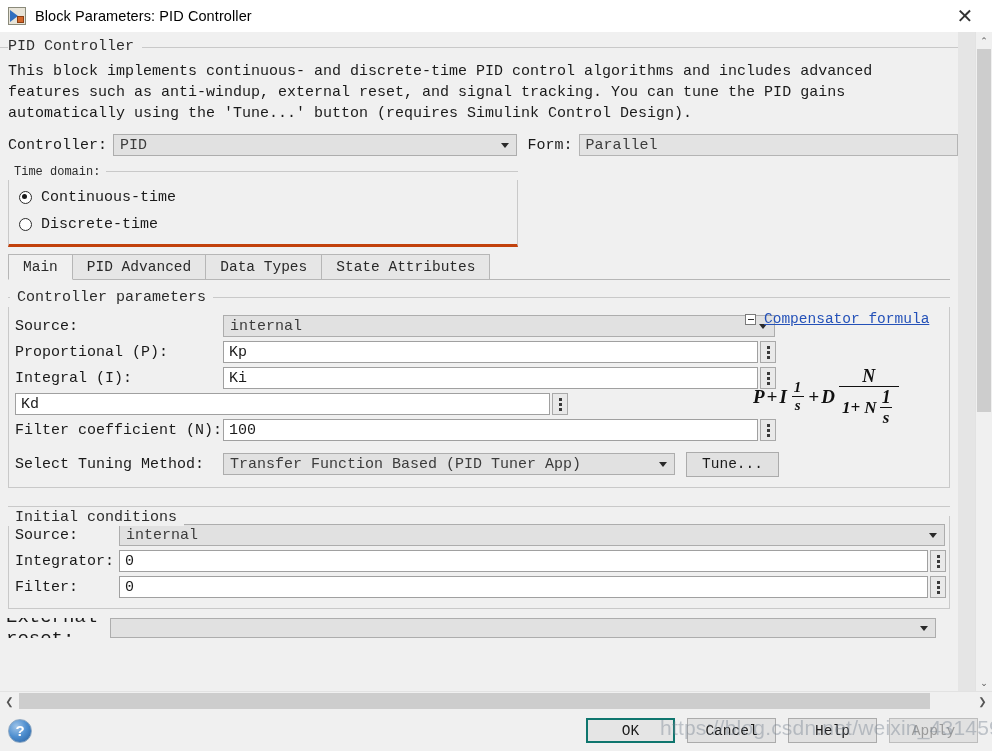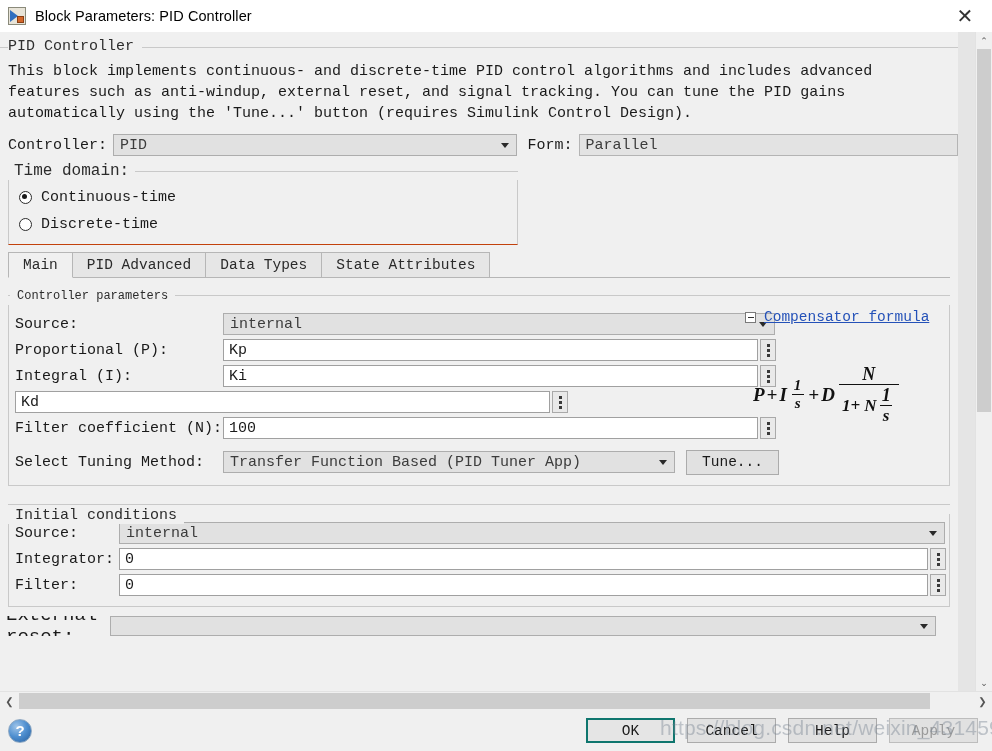--- a/index.html
+++ b/index.html
@@ -137,31 +137,31 @@
     align-items: center; justify-content: center;
     gap: 2px; margin-left: 2px; cursor: pointer;
   }
   .spinner i { width: 3px; height: 3px; background: #3a3a3a; display: block; }
 
   
   .td-group { margin: 6px 8px 0 8px; width: 510px; position: relative; }
   .td-head { position: relative; height: 18px; }
   .td-head .lbl2 {
     position: relative; z-index: 2; background: #f0f0f0;
-    padding: 0 6px 0 6px; font-size: 16px; color: #2b2b2b;
+    padding: 0 6px 0 6px; font-size: 12px; color: #2b2b2b;
     display: inline-block;
   }
   .td-head .rule {
     position: absolute; left: 0; right: 0; top: 9px; z-index: 1;
     border-top: 1px solid #c9c9c9;
   }
   .td-body {
     border-left: 1px solid #c9c9c9;
     border-right: 1px solid #c9c9c9;
-    border-bottom: 1px solid #c2410c;
+    border-bottom: 3px solid #c2410c;
     padding: 9px 0 11px 10px;
   }
   .radio-row { display: flex; align-items: center; margin: 0 0 10px 0; }
   .radio-row:last-child { margin-bottom: 0; }
   .radio {
     width: 13px; height: 13px; border-radius: 50%;
     border: 1.6px solid #2b2b2b; background: #ffffff;
     position: relative; margin-right: 9px; flex: 0 0 13px;
     cursor: pointer;
   }
@@ -189,21 +189,21 @@
     cursor: pointer; white-space: nowrap;
     height: 25px; line-height: 18px;
   }
   .tab.active { background: #f0f0f0; border-bottom: 1px solid #f0f0f0; margin-bottom: -1px; height: 26px; }
 
   
   .cp { margin: 0 8px 0 8px; position: relative; }
   .cp-head { position: relative; height: 19px; padding-left: 2px; }
   .cp-head .lbl3 {
     position: relative; z-index: 2; background: #f0f0f0;
-    padding: 0 7px 0 7px; font-size: 12px; color: #2b2b2b;
+    padding: 0 7px 0 7px; font-size: 15px; color: #2b2b2b;
     display: inline-block;
   }
   .cp-head .rule { position: absolute; left: 0; right: 0; top: 9px; z-index: 1; border-top: 1px solid #c9c9c9; }
   .cp-body {
     border-left: 1px solid #c9c9c9; border-right: 1px solid #c9c9c9;
     border-bottom: 1px solid #c9c9c9;
     padding: 6px 0 10px 0; position: relative;
   }
   .prow { display: flex; align-items: center; height: 26px; padding-left: 6px; }
   .prow .plabel { font-size: 15px; color: #1a1a1a; width: 208px; flex: 0 0 208px; }

